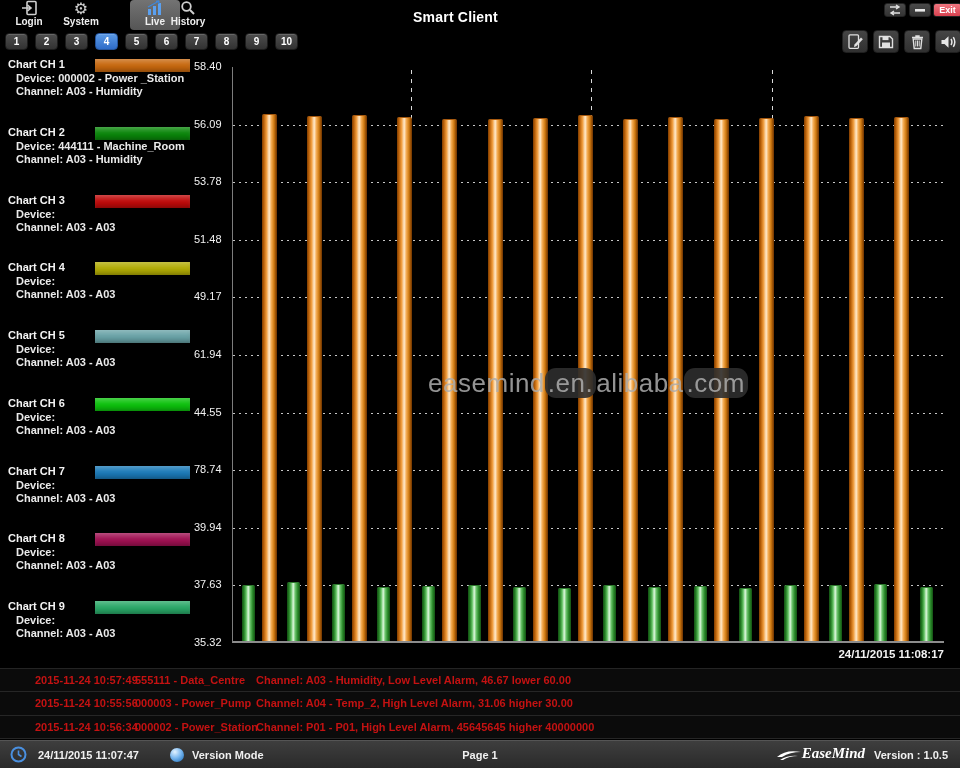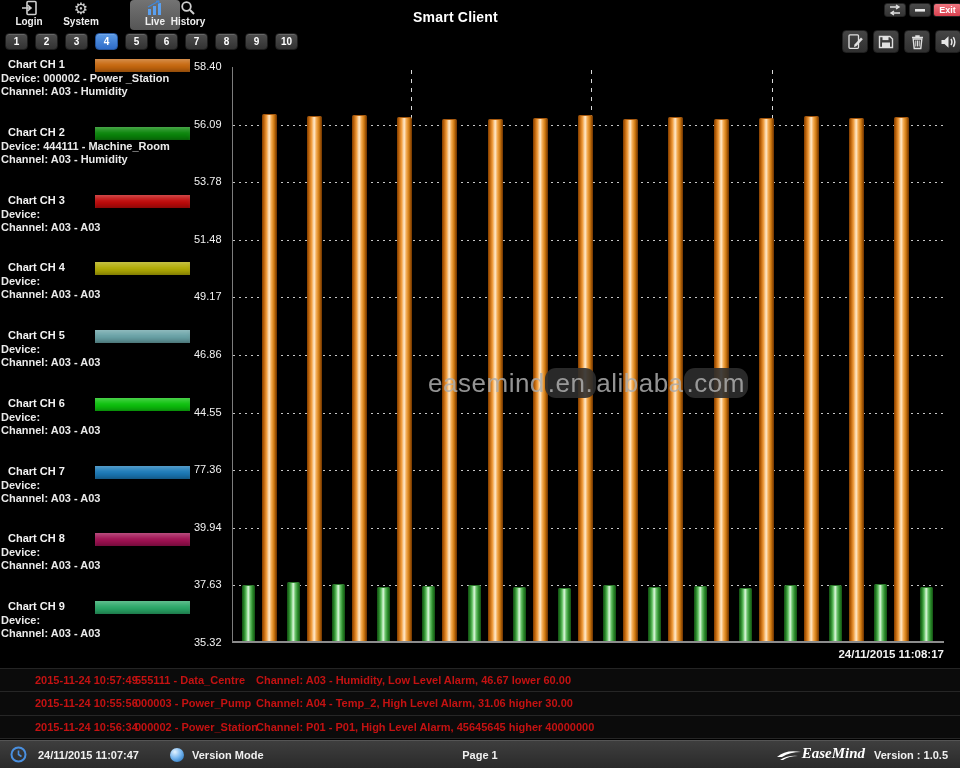--- a/index.html
+++ b/index.html
@@ -28,21 +28,21 @@
     display:flex; align-items:center; justify-content:center; }
 
   #title { position:absolute; top:9px; left:0; width:911px; text-align:center;
     font-size:14px; font-weight:700; color:#fff; letter-spacing:.2px; }
 
   
   .ch-entry { position:absolute; left:0; width:232px; height:62px; }
   .ch-title { position:absolute; left:8px; top:0; font-size:11px; font-weight:700; color:#f4f4f4; }
   .ch-swatch { position:absolute; left:95px; top:1px; width:95px; height:13px;
     box-shadow:inset 0 6px 6px -4px rgba(255,255,255,.35), inset 0 -5px 6px -4px rgba(0,0,0,.45); }
-  .ch-device, .ch-channel { position:absolute; left:1px; font-size:11px; font-weight:600; color:#eaeaea; white-space:nowrap; }
+  .ch-device, .ch-channel { position:absolute; left:16px; font-size:11px; font-weight:600; color:#eaeaea; white-space:nowrap; }
   .ch-device { top:14px; } .ch-channel { top:27px; }
 
   .ytick { position:absolute; width:34px; right:732px; text-align:left; font-size:11px; font-weight:400; color:#f2f2f2; }
 
   
   #plot { position:absolute; left:232px; top:67px; width:712px; height:576px;
     border-left:1px solid #7d7d7d; border-bottom:2px solid #8c8c8c; background:#000; }
   .gridline { position:absolute; left:0; width:100%; height:1px; z-index:1;
     background:repeating-linear-gradient(90deg, rgba(255,255,255,.78) 0 2px, transparent 2px 6px); }
   .vline { position:absolute; top:0; bottom:0; width:1px; z-index:1;
@@ -248,23 +248,23 @@
         <div class="ch-channel">Channel: A03 - A03</div>
       </div>
     </div>
 
   <div id="yticks">
       <div class="ytick" style="top: 60px;">58.40</div>
       <div class="ytick" style="top: 117.6px;">56.09</div>
       <div class="ytick" style="top: 175.2px;">53.78</div>
       <div class="ytick" style="top: 232.8px;">51.48</div>
       <div class="ytick" style="top: 290.4px;">49.17</div>
-      <div class="ytick" style="top: 348px;">46.86</div>
+      <div class="ytick" style="top: 348px;">61.94</div>
       <div class="ytick" style="top: 405.6px;">44.55</div>
-      <div class="ytick" style="top: 463.2px;">77.36</div>
+      <div class="ytick" style="top: 463.2px;">78.74</div>
       <div class="ytick" style="top: 520.8px;">39.94</div>
       <div class="ytick" style="top: 578.4px;">37.63</div>
       <div class="ytick" style="top: 636px;">35.32</div>
     </div>
 
   <div id="plot">
       <div class="gridline" style="top: 57.6px;"></div>
       <div class="gridline" style="top: 115.2px;"></div>
       <div class="gridline" style="top: 172.8px;"></div>
       <div class="gridline" style="top: 230.4px;"></div>

